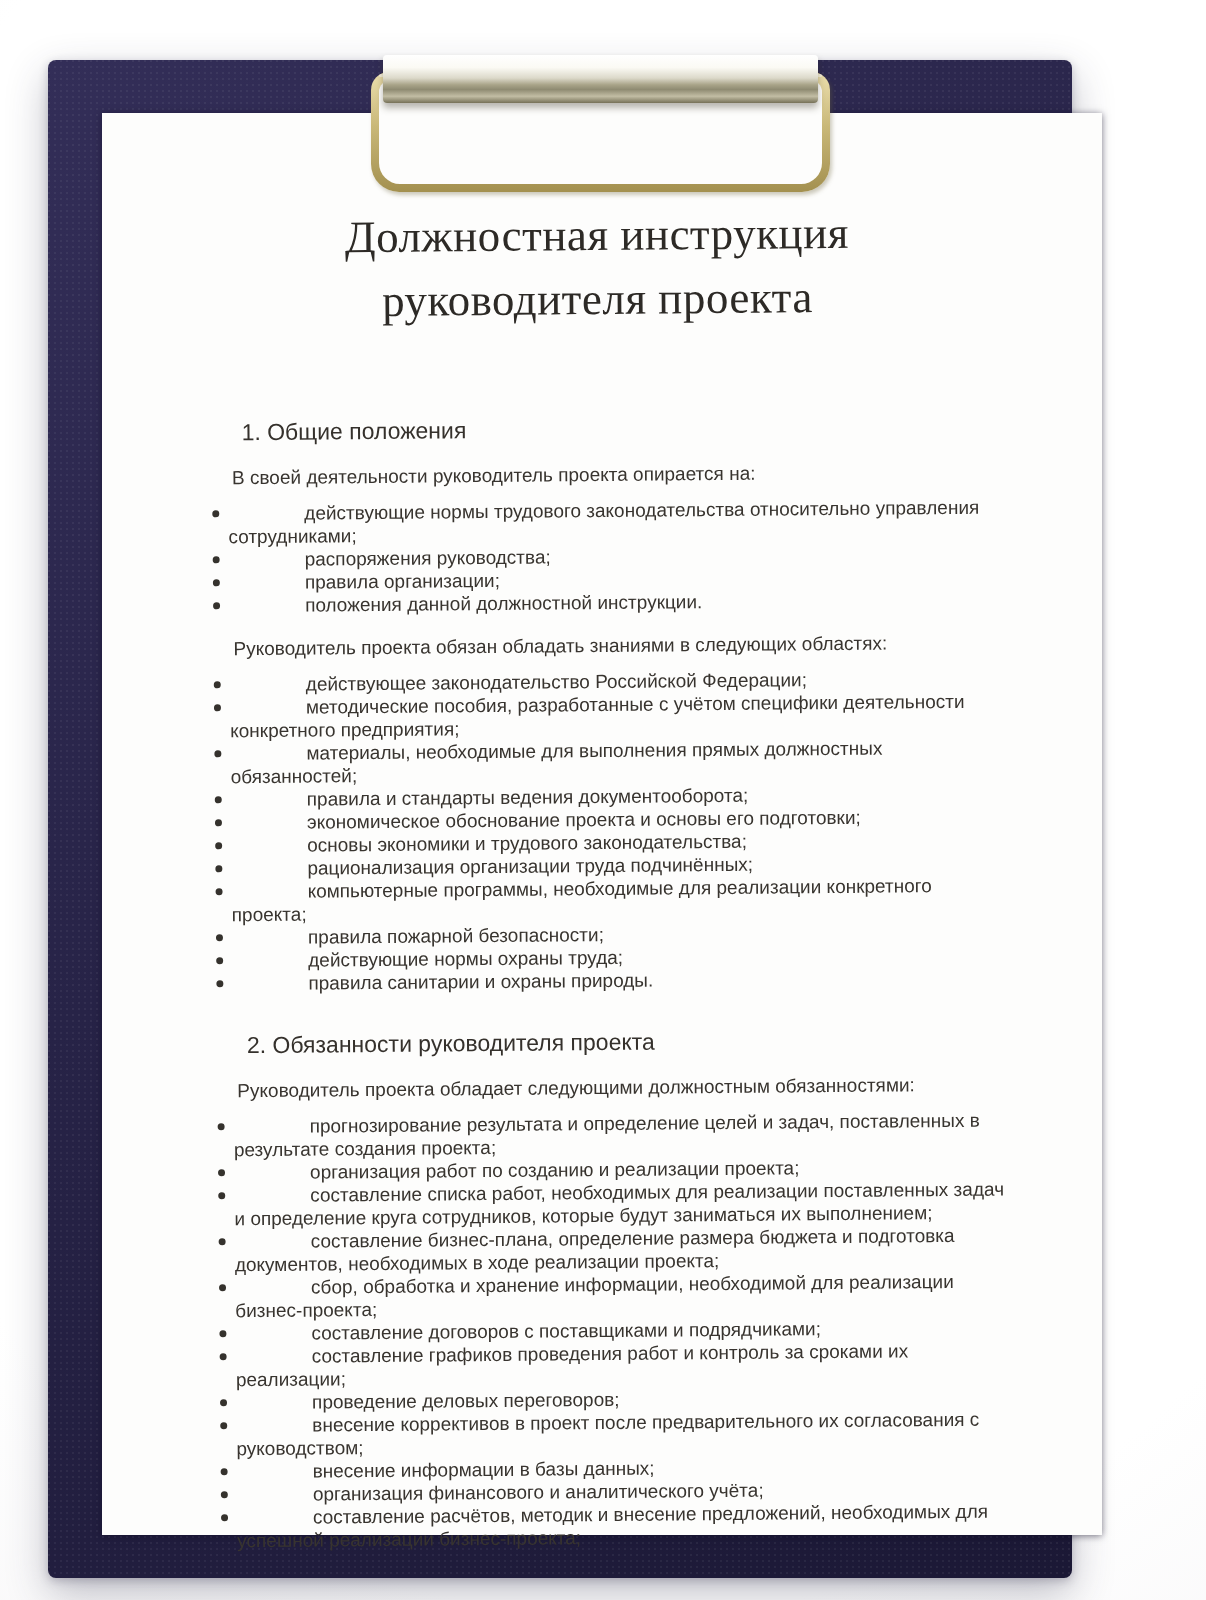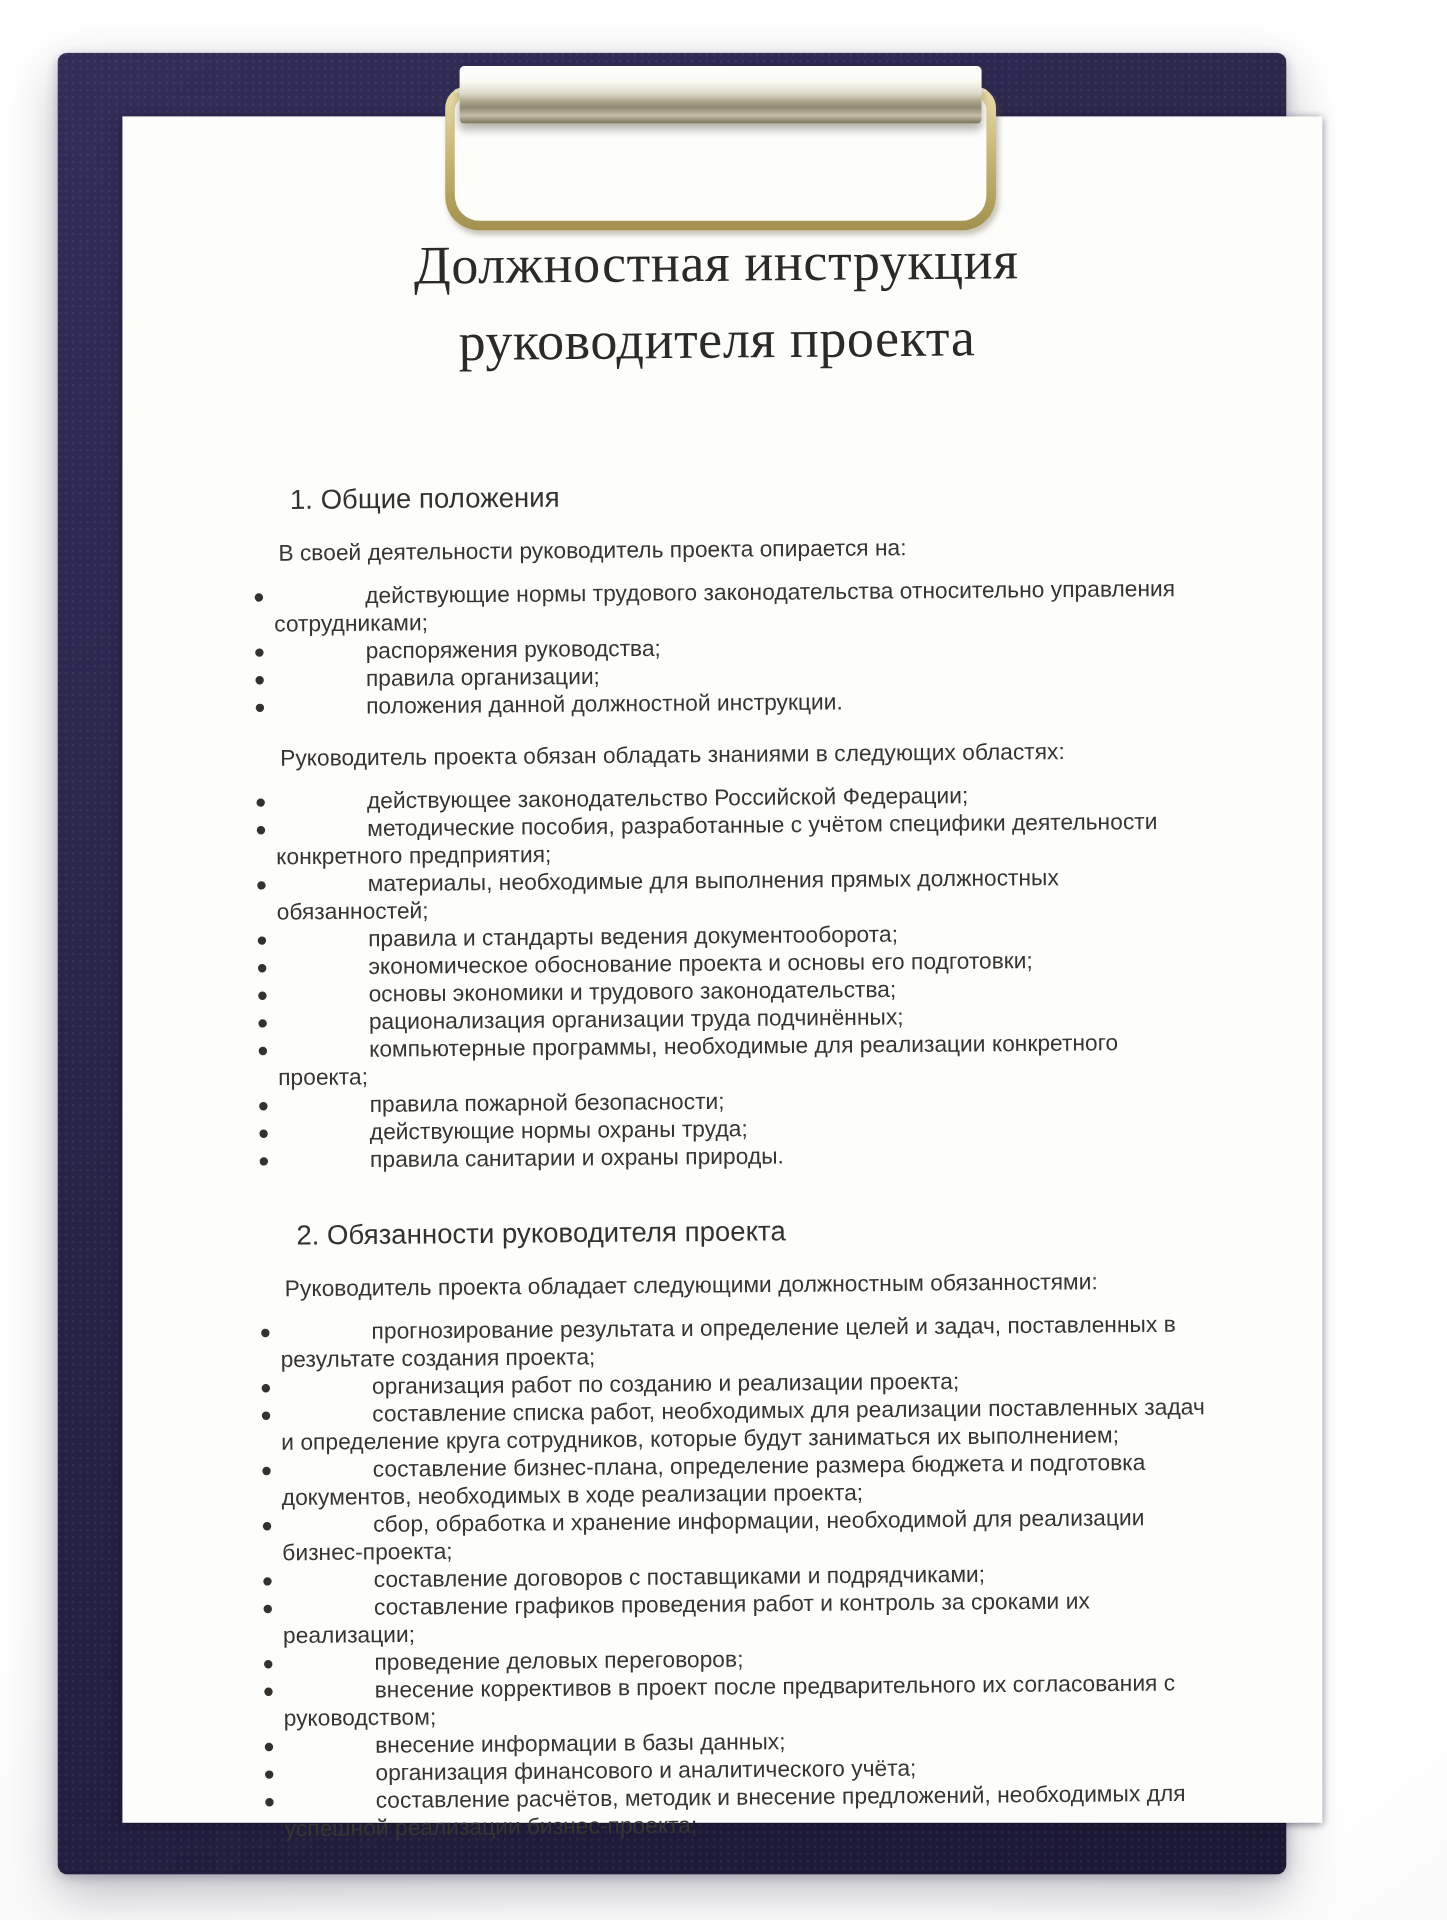--- a/index.html
+++ b/index.html
@@ -22,21 +22,21 @@
     width:1206px;height:1600px;overflow:hidden;
     font-family:"Liberation Sans", sans-serif;
     background:var(--bg-white);
   }
   .scene{
     position:relative;width:1206px;height:1600px;
     background:radial-gradient(115% 95% at 52% 42%, #ffffff 62%, #f2f1f3 100%);
   }
   
   .clipboard{
-    position:absolute;left:48px;top:44px;width:1024px;height:1518px;
+    position:absolute;left:48px;top:60px;width:1024px;height:1518px;
     border-radius:8px;
     background-color:var(--board-navy);
     background-image:
       radial-gradient(circle at 1px 1px, rgba(255,255,255,.055) 1px, transparent 1.6px),
       linear-gradient(148deg, var(--board-navy-light) 0%, var(--board-navy) 45%, var(--board-navy-dark) 100%);
     background-size:6px 6px, 100% 100%;
     box-shadow:0 16px 42px rgba(48,45,72,.30), 0 3px 10px rgba(48,45,72,.25);
   }
   
   .paper{

